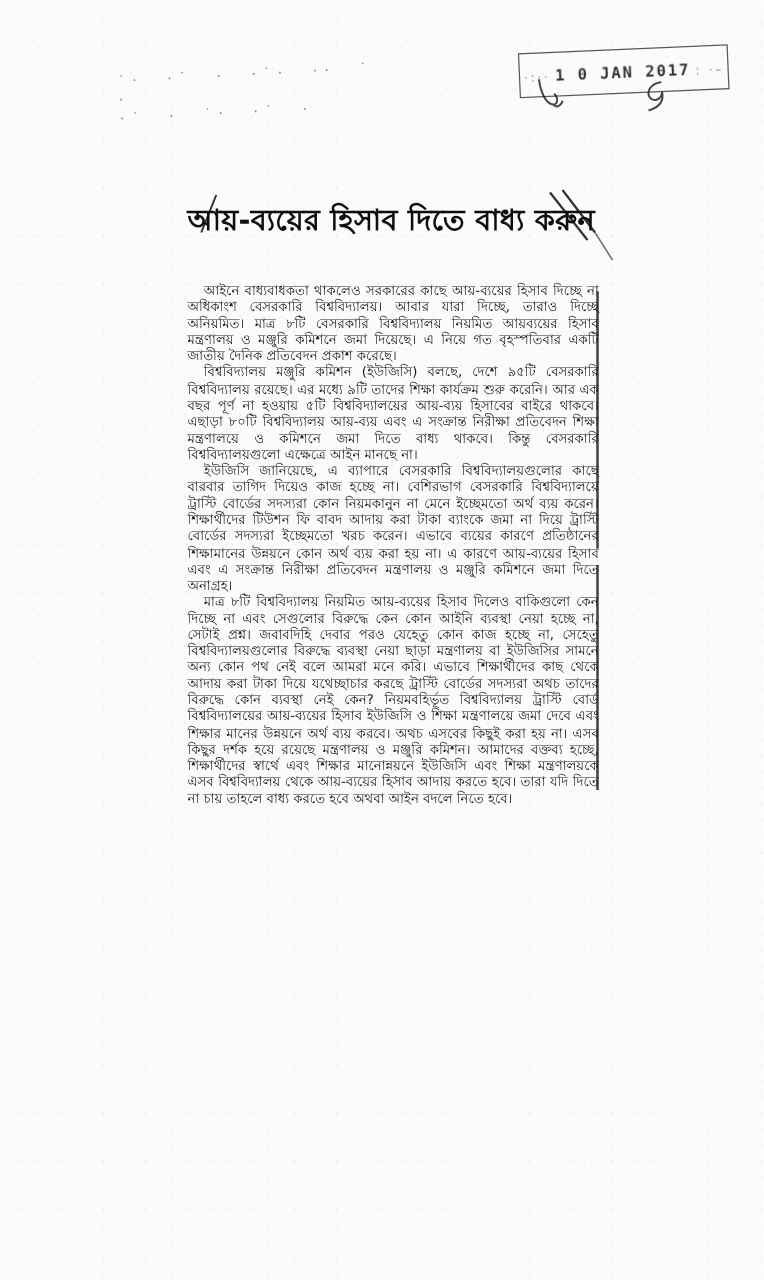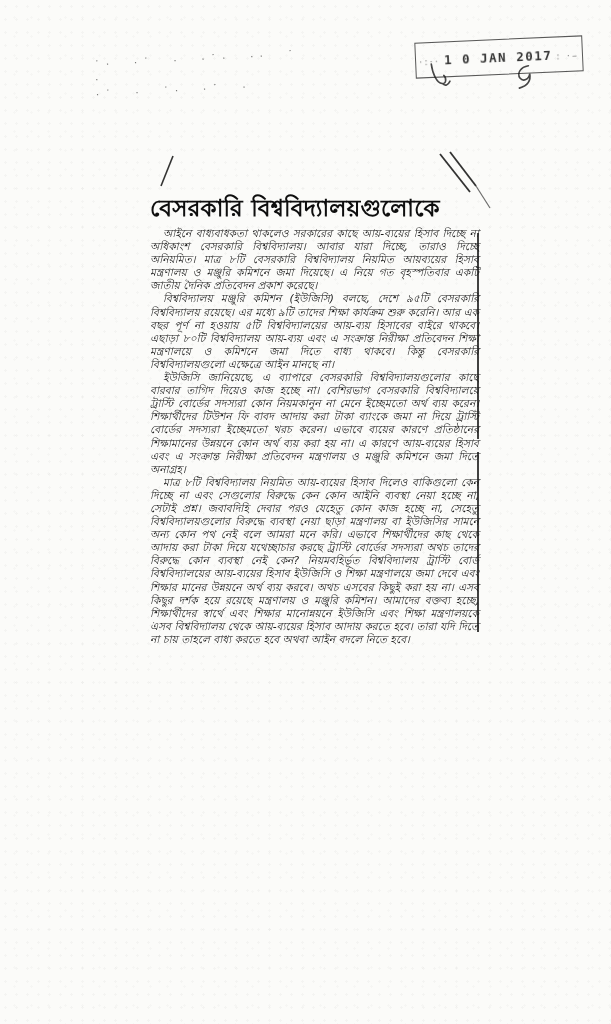--- a/index.html
+++ b/index.html
@@ -57,21 +57,20 @@
     filter:blur(.2px);
   }
 
   
   .article-body{
     position:absolute;left:150px;top:227px;width:329px;
     text-align:justify;
     font-size:10.6px;line-height:13.1px;
     color:#1b1b1b;
     filter:blur(.15px);
-    font-style:italic;
   }
   .article-body p{margin:0;padding:0;text-indent:13px;}
 
   
   .col-rule{
     position:absolute;left:477px;width:1.7px;
     background:rgba(25,25,25,.82);
   }
   .col-rule.seg-top{top:233px;height:206px;}
   .col-rule.seg-bottom{top:452px;height:180px;}
@@ -110,21 +109,21 @@
   <svg class="mark-svg" style="left:155px;top:152px;" width="22" height="38" viewBox="0 0 22 38">
     <line x1="18" y1="4" x2="6" y2="34" stroke="rgba(15,15,15,.85)" stroke-width="1.6"></line>
   </svg>
 
   <svg class="mark-svg" style="left:432px;top:148px;" width="70" height="70" viewBox="0 0 70 70">
     <line x1="8" y1="6" x2="38" y2="44" stroke="rgba(15,15,15,.85)" stroke-width="1.8"></line>
     <line x1="18" y1="4" x2="44" y2="38" stroke="rgba(15,15,15,.85)" stroke-width="1.8"></line>
     <line x1="44" y1="38" x2="58" y2="60" stroke="rgba(15,15,15,.6)" stroke-width="1.2"></line>
   </svg>
 
-  <h1 class="headline"><br><span>বেসরকারি বিশ্ববিদ্যালয়গুলোকে</span></h1>
+  <h1 class="headline"><span>আয়-ব্যয়ের হিসাব দিতে বাধ্য করুন</span><br></h1>
 
   <div class="col-rule seg-top"></div>
   <div class="col-rule seg-bottom"></div>
 
   <div class="article-body">
     <p>আইনে বাধ্যবাধকতা থাকলেও সরকারের কাছে আয়-ব্যয়ের হিসাব দিচ্ছে না অধিকাংশ বেসরকারি বিশ্ববিদ্যালয়। আবার যারা দিচ্ছে, তারাও দিচ্ছে অনিয়মিত। মাত্র ৮টি বেসরকারি বিশ্ববিদ্যালয় নিয়মিত আয়ব্যয়ের হিসাব মন্ত্রণালয় ও মঞ্জুরি কমিশনে জমা দিয়েছে। এ নিয়ে গত বৃহস্পতিবার একটি জাতীয় দৈনিক প্রতিবেদন প্রকাশ করেছে।</p>
     <p>বিশ্ববিদ্যালয় মঞ্জুরি কমিশন (ইউজিসি) বলছে, দেশে ৯৫টি বেসরকারি বিশ্ববিদ্যালয় রয়েছে। এর মধ্যে ৯টি তাদের শিক্ষা কার্যক্রম শুরু করেনি। আর এক বছর পূর্ণ না হওয়ায় ৫টি বিশ্ববিদ্যালয়ের আয়-ব্যয় হিসাবের বাইরে থাকবে। এছাড়া ৮০টি বিশ্ববিদ্যালয় আয়-ব্যয় এবং এ সংক্রান্ত নিরীক্ষা প্রতিবেদন শিক্ষা মন্ত্রণালয়ে ও কমিশনে জমা দিতে বাধ্য থাকবে। কিন্তু বেসরকারি বিশ্ববিদ্যালয়গুলো এক্ষেত্রে আইন মানছে না।</p>
     <p>ইউজিসি জানিয়েছে, এ ব্যাপারে বেসরকারি বিশ্ববিদ্যালয়গুলোর কাছে বারবার তাগিদ দিয়েও কাজ হচ্ছে না। বেশিরভাগ বেসরকারি বিশ্ববিদ্যালয়ে ট্রাস্টি বোর্ডের সদস্যরা কোন নিয়মকানুন না মেনে ইচ্ছেমতো অর্থ ব্যয় করেন। শিক্ষার্থীদের টিউশন ফি বাবদ আদায় করা টাকা ব্যাংকে জমা না দিয়ে ট্রাস্টি বোর্ডের সদস্যরা ইচ্ছেমতো খরচ করেন। এভাবে ব্যয়ের কারণে প্রতিষ্ঠানের শিক্ষামানের উন্নয়নে কোন অর্থ ব্যয় করা হয় না। এ কারণে আয়-ব্যয়ের হিসাব এবং এ সংক্রান্ত নিরীক্ষা প্রতিবেদন মন্ত্রণালয় ও মঞ্জুরি কমিশনে জমা দিতে অনাগ্রহ।</p>
     <p>মাত্র ৮টি বিশ্ববিদ্যালয় নিয়মিত আয়-ব্যয়ের হিসাব দিলেও বাকিগুলো কেন দিচ্ছে না এবং সেগুলোর বিরুদ্ধে কেন কোন আইনি ব্যবস্থা নেয়া হচ্ছে না, সেটাই প্রশ্ন। জবাবদিহি দেবার পরও যেহেতু কোন কাজ হচ্ছে না, সেহেতু বিশ্ববিদ্যালয়গুলোর বিরুদ্ধে ব্যবস্থা নেয়া ছাড়া মন্ত্রণালয় বা ইউজিসির সামনে অন্য কোন পথ নেই বলে আমরা মনে করি। এভাবে শিক্ষার্থীদের কাছ থেকে আদায় করা টাকা দিয়ে যথেচ্ছাচার করছে ট্রাস্টি বোর্ডের সদস্যরা অথচ তাদের বিরুদ্ধে কোন ব্যবস্থা নেই কেন? নিয়মবহির্ভূত বিশ্ববিদ্যালয় ট্রাস্টি বোর্ড বিশ্ববিদ্যালয়ের আয়-ব্যয়ের হিসাব ইউজিসি ও শিক্ষা মন্ত্রণালয়ে জমা দেবে এবং শিক্ষার মানের উন্নয়নে অর্থ ব্যয় করবে। অথচ এসবের কিছুই করা হয় না। এসব কিছুর দর্শক হয়ে রয়েছে মন্ত্রণালয় ও মঞ্জুরি কমিশন। আমাদের বক্তব্য হচ্ছে, শিক্ষার্থীদের স্বার্থে এবং শিক্ষার মানোন্নয়নে ইউজিসি এবং শিক্ষা মন্ত্রণালয়কে এসব বিশ্ববিদ্যালয় থেকে আয়-ব্যয়ের হিসাব আদায় করতে হবে। তারা যদি দিতে না চায় তাহলে বাধ্য করতে হবে অথবা আইন বদলে নিতে হবে।</p>
   </div>

